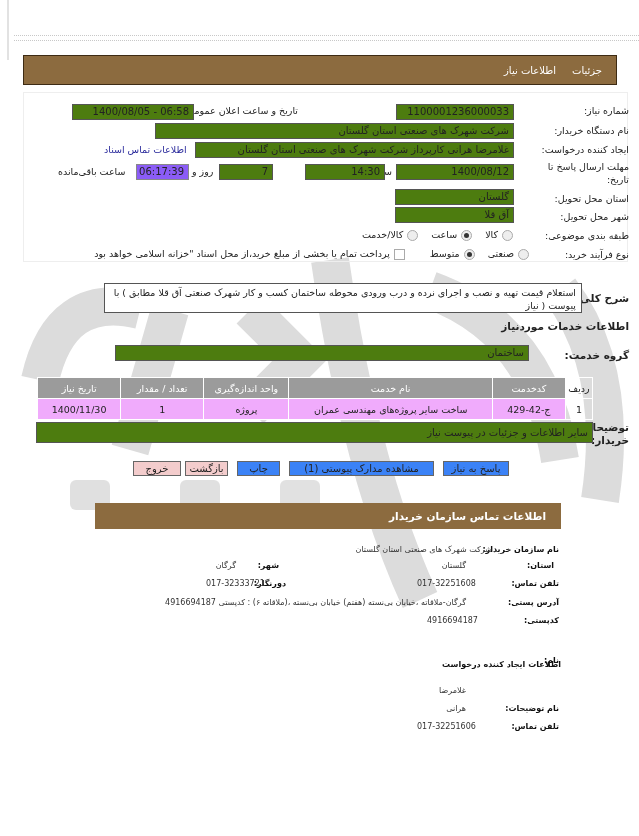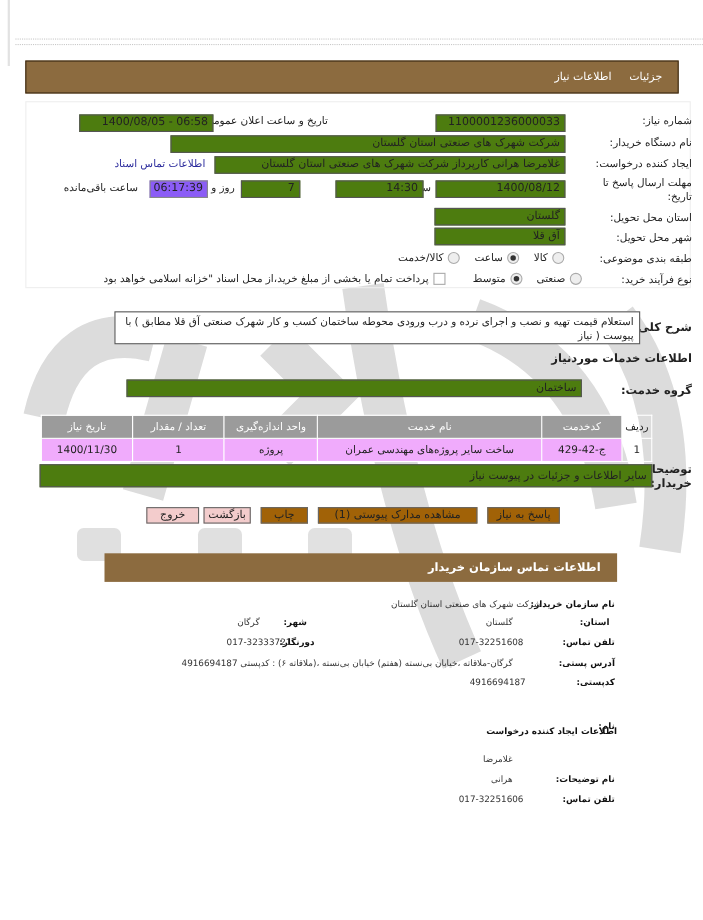--- a/index.html
+++ b/index.html
@@ -19,21 +19,21 @@
   .link { color:#2b2b9c; font-size:9.5px; cursor:pointer; }
   .radio { display:inline-block; width:9px; height:9px; border-radius:50%; border:1px solid #aaa; background:#eee; vertical-align:middle; position:relative; margin:0 4px; }
   .radio.on::after { content:""; position:absolute; left:2px; top:2px; width:5px; height:5px; border-radius:50%; background:#333; }
   .check { display:inline-block; width:9px; height:9px; border:1px solid #aaa; background:#fff; vertical-align:middle; margin:0 4px; }
   .bold { font-weight:bold; font-size:10.5px; }
   .desc-box { position:absolute; left:104px; top:283px; width:478px; height:30px; border:1px solid #555; padding:2px 5px; box-sizing:border-box; font-size:9.5px; line-height:13px; background:#fff; z-index:2; white-space:normal; }
   table.svc { position:absolute; left:37px; top:377px; width:556px; border-collapse:collapse; z-index:2; font-size:9.5px; }
   table.svc th { background:#9b9b9b; color:#fff; font-weight:normal; height:18px; border:1px solid #fff; }
   table.svc td { background:#f0abfc; height:18px; text-align:center; border:1px solid #fff; }
   .btn { position:absolute; z-index:2; height:15px; border:1px solid #666; font-size:10px; line-height:13px; text-align:center; box-sizing:border-box; cursor:pointer; }
-  .btn.green { background:#a16207; }
+  .btn.green { background:#3b82f6; }
   .btn.pink { background:#f3cccc; }
   .contact-bar { position:absolute; left:95px; top:503px; width:466px; height:26px; background:#8c6b3f; z-index:2; color:#fff; font-weight:bold; font-size:10.5px; line-height:26px; padding-right:15px; box-sizing:border-box; }
   .sm { font-size:8px; color:#333; }
   .smb { font-size:8px; color:#111; font-weight:bold; }
 </style>
 </head>
 <body>
 
 <div class="left-rule"></div>
 <div class="top-dotted"></div>

